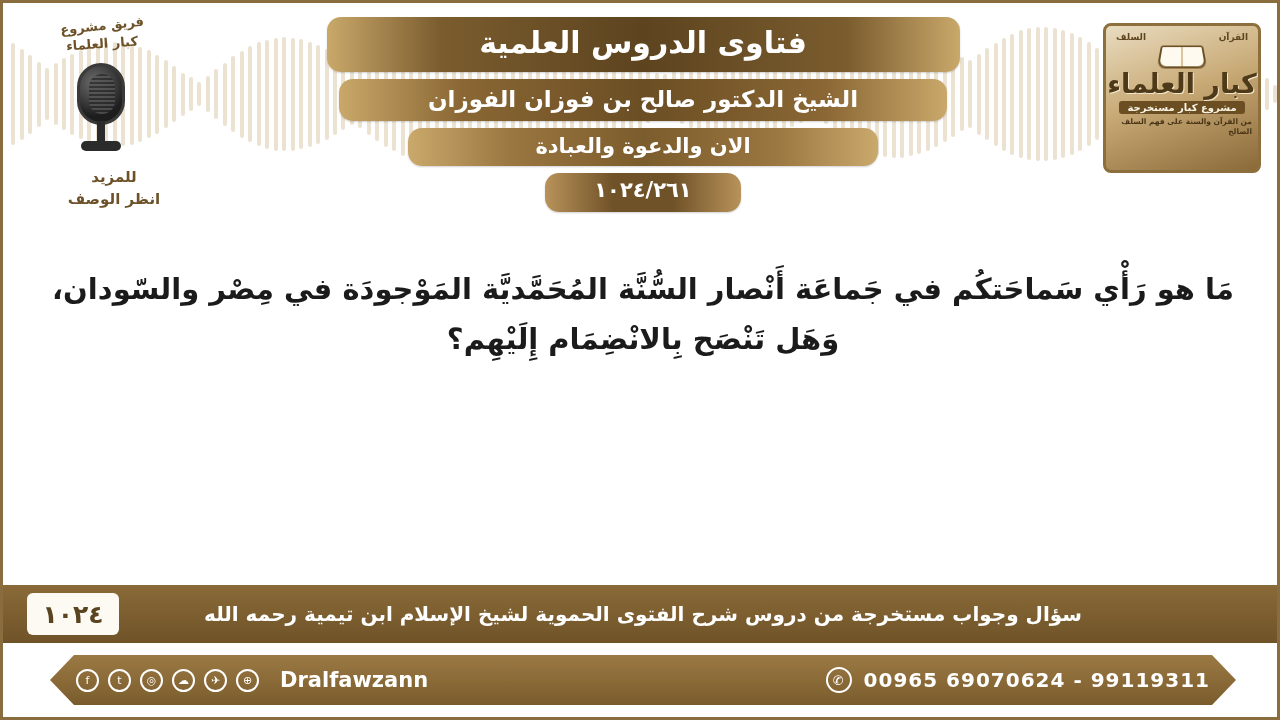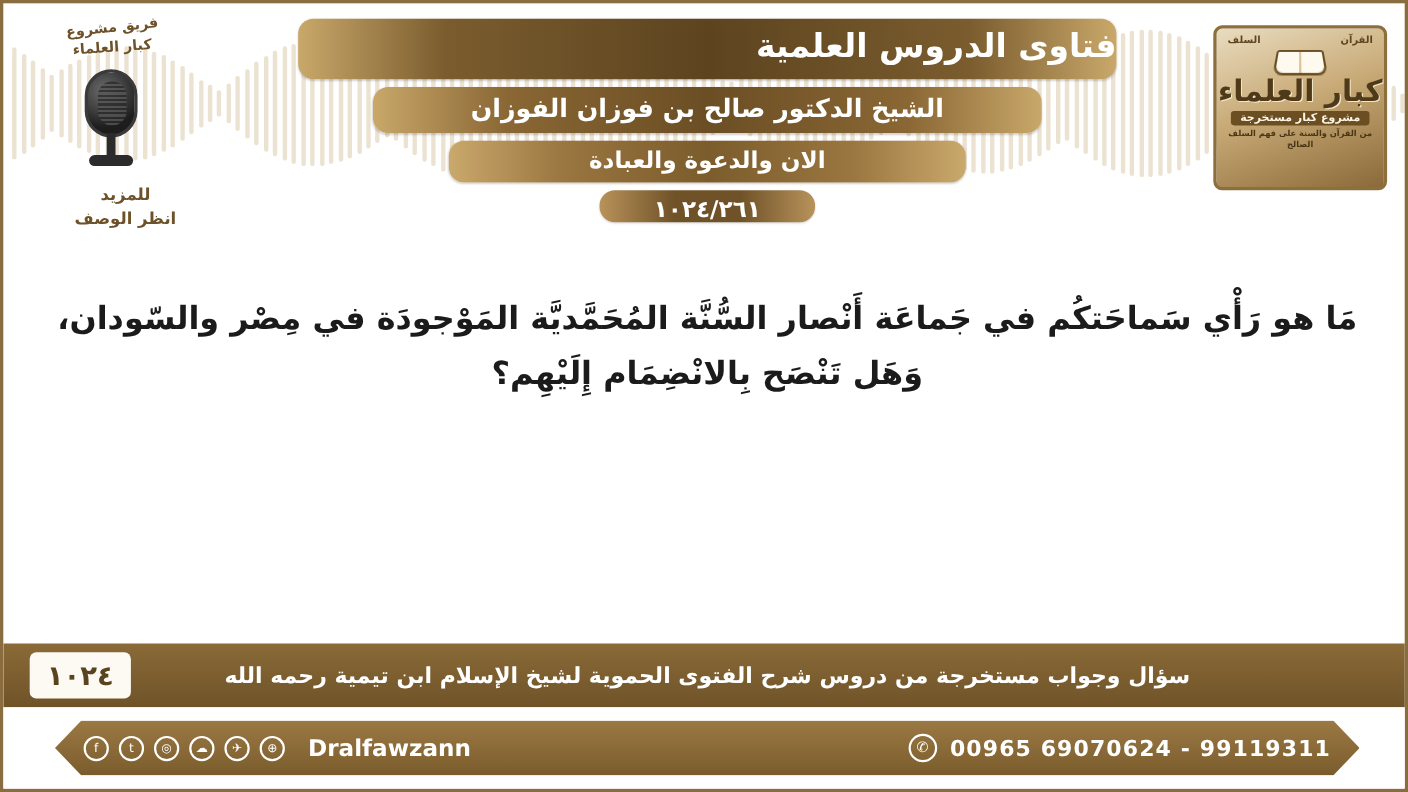--- a/index.html
+++ b/index.html
@@ -58,41 +58,40 @@
   .hdr-band {
     color: #ffffff;
     font-weight: bold;
     text-align: center;
     border-radius: 14px;
     line-height: 1.15;
     white-space: nowrap;
     box-shadow: 0 1px 2px rgba(0,0,0,0.18);
   }
   .band1 {
-    width: 744px;
+    width: 633px;
     padding: 9px 0 11px;
     font-size: 30px;
     background: linear-gradient(90deg,#c9a86a 0%, #7a5c2e 18%, #5d441f 50%, #7a5c2e 82%, #c9a86a 100%);
-    text-align: right;
   }
   .band2 {
     width: 608px;
     padding: 7px 0 9px;
     font-size: 23px;
     background: linear-gradient(90deg,#c9a86a 0%, #8a6734 20%, #6b4e24 50%, #8a6734 80%, #c9a86a 100%);
   }
   .band3 {
     width: 470px;
     padding: 6px 0 8px;
     font-size: 21px;
     background: linear-gradient(90deg,#caa96c 0%, #9a7640 22%, #7b5c2c 50%, #9a7640 78%, #caa96c 100%);
   }
   .band4 {
     width: 196px;
-    padding: 5px 0 0;
+    padding: 5px 0 10px;
     font-size: 21px;
     letter-spacing: 1px;
     background: linear-gradient(90deg,#b8925a 0%, #6f5228 35%, #6f5228 65%, #b8925a 100%);
   }
 
   
   .mic-logo {
     position: absolute;
     top: 12px;
     left: 14px;
@@ -214,21 +213,20 @@
     color: #fdf6e6;
     background: #6b4f23;
     padding: 1px 8px;
     border-radius: 3px;
   }
   .rl-sub2 {
     margin-top: 3px;
     font-size: 7.5px;
     color: #4a3617;
     font-weight: bold;
-    text-align: center;
     line-height: 1.3;
     padding: 0 6px;
   }
 
   
   .question {
     position: absolute;
     top: 262px;
     left: 40px;
     width: 1200px;

